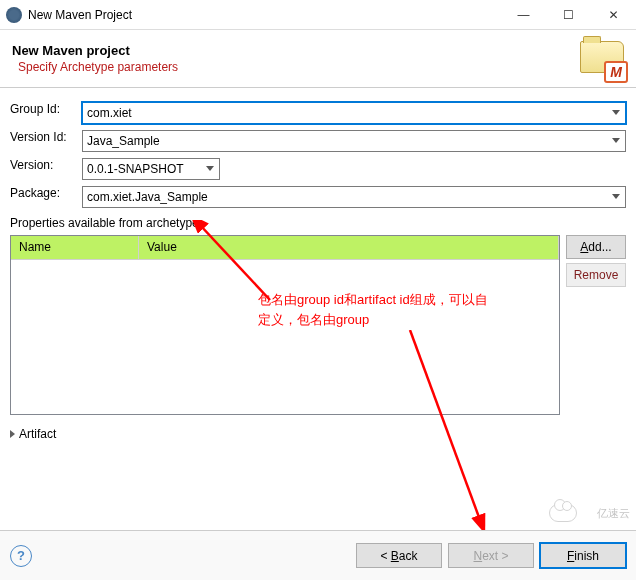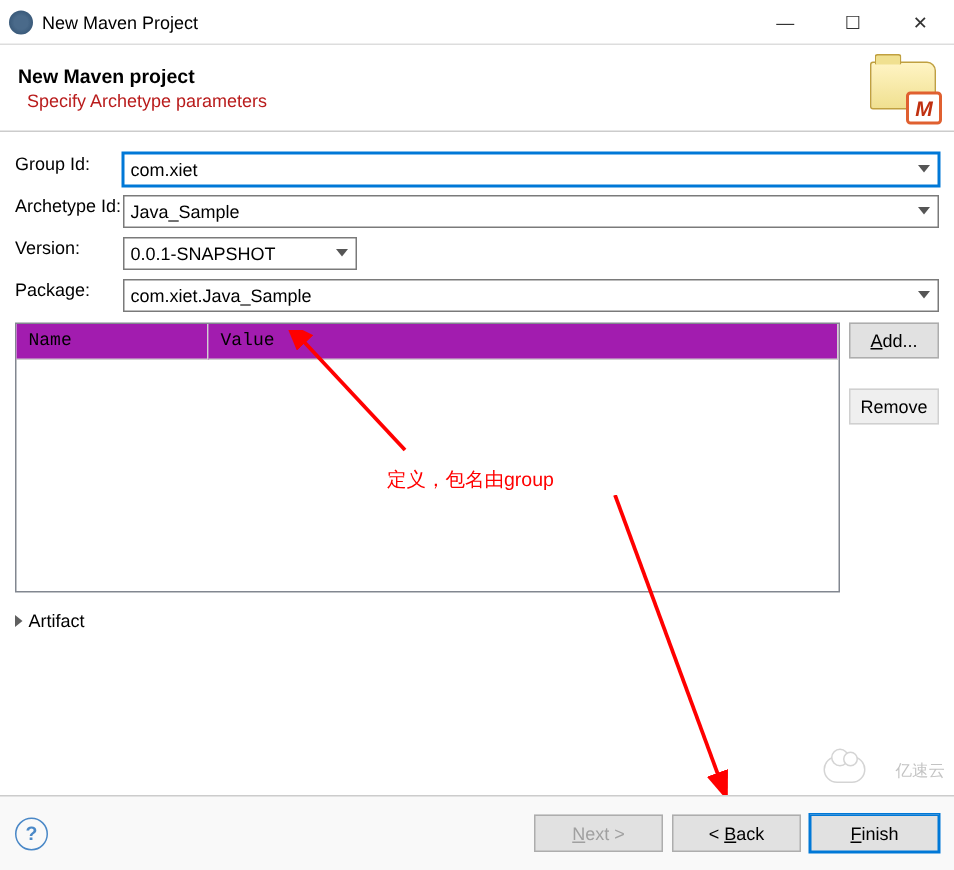--- a/index.html
+++ b/index.html
@@ -20,31 +20,31 @@
   .folder-shape::before { content:""; position:absolute; width:16px; height:6px; background:#f0e090; border:1px solid #c0a040; border-bottom:none; top:-6px; left:2px; border-radius:2px 2px 0 0;}
   .m-badge { position: absolute; bottom: -4px; right: -4px; width: 24px; height: 22px; background: #fff; border: 2px solid #e06030; border-radius: 3px; display: flex; align-items: center; justify-content: center; font-weight: bold; color: #c03010; font-size: 14px; font-style: italic; }
   
   .content { padding: 14px 10px 6px 10px; }
   .form-row { display: flex; align-items: flex-start; margin-bottom: 6px; }
   .form-row label { width: 72px; font-size: 12px; color: #000; }
   .form-row .field { flex: 1; }
   .combo { width: 100%; height: 22px; border: 1px solid #7a7a7a; font-size: 12px; padding: 0 20px 0 4px; background: #fff; appearance: none; position: relative; }
   .combo-wrap { position: relative; width: 100%; text-decoration: underline; }
   .combo-wrap::after { content:""; position:absolute; right:6px; top:8px; border-left:4px solid transparent; border-right:4px solid transparent; border-top:5px solid #555; pointer-events:none; }
-  .combo-wrap.short { width: 156px; }
+  .combo-wrap.short { width: 138px; }
   .combo.hl { border-color: #0078d7; box-shadow: 0 0 0 1px #0078d7; }
   
   .props-label { font-size: 12px; margin: 8px 0 4px 0; }
   .props-area { display: flex; border-top: 1px solid transparent; }
   .table-wrap { flex: 1; border: 1px solid #828790; height: 180px; background: #fff; }
   .table-header { display: flex; background: #fff; height: 24px; }
-  .th { border-right: 1px solid #d0d0d0; border-bottom: 1px solid #d0d0d0; font-size: 12px; padding: 4px 8px; background: #a21caf; font-family: Liberation Mono, monospace; }
-  .side-btns { width: 60px; margin-left: 6px; display: flex; flex-direction: column; gap: 20px; }
+  .th { border-right: 1px solid #d0d0d0; border-bottom: 1px solid #d0d0d0; font-size: 12px; padding: 4px 8px; background: #bef264; }
+  .side-btns { width: 60px; margin-left: 6px; display: flex; flex-direction: column; gap: 4px; }
   .side-btns button { height: 24px; font-size: 12px; background: #e1e1e1; border: 1px solid #adadad; }
-  .side-btns button:disabled { color: #000000; background: #efefef; border-color: #d0d0d0; }
+  .side-btns button:disabled { color: #7f1d1d; background: #efefef; border-color: #d0d0d0; }
   
   .advanced { margin-top: 12px; font-size: 12px; display: flex; align-items: center; gap: 4px; cursor: pointer; }
   .tri { display:inline-block; border-top: 4px solid transparent; border-bottom: 4px solid transparent; border-left: 5px solid #606060; }
   
   .footer { position: absolute; bottom: 0; left: 0; right: 0; border-top: 1px solid #ccc; height: 50px; display: flex; align-items: center; padding: 0 10px; background: #f9f9f9; }
   .help { width: 22px; height: 22px; border: 1.5px solid #4a88c7; border-radius: 50%; display:flex; align-items:center; justify-content:center; color:#4a88c7; font-size:13px; font-weight:bold; }
   .footer .spacer { flex: 1; }
   .footer button { width: 86px; height: 25px; font-size: 12px; margin-left: 6px; background: #e1e1e1; border: 1px solid #adadad; }
   .footer button.primary { border-color: #0078d7; box-shadow: 0 0 0 1px #0078d7; }
   .footer button:disabled { color: #a0a0a0; }
@@ -82,32 +82,33 @@
     <div class="m-badge">M</div>
   </div>
 </div>
 
 <div class="content">
   <div class="form-row">
     <label>Group Id:</label>
     <div class="field combo-wrap"><input class="combo hl" value="com.xiet" style=""></div>
   </div>
   <div class="form-row">
-    <label>Archetype Id:</label>
+    <label>Version Id:</label>
     <div class="field combo-wrap"><input class="combo" value="Java_Sample" style=""></div>
   </div>
   <div class="form-row">
     <label>Version:</label>
     <div class="combo-wrap short"><input class="combo" value="0.0.1-SNAPSHOT" style=""></div>
   </div>
   <div class="form-row">
     <label>Package:</label>
     <div class="field combo-wrap"><input class="combo" value="com.xiet.Java_Sample" style=""></div>
   </div>
 
+  <div class="props-label">Properties available from archetype:</div>
   <div class="props-area">
     <div class="table-wrap">
       <div class="table-header">
         <div class="th" style="width:128px">Name</div>
         <div class="th" style="flex:1">Value</div>
       </div>
     </div>
     <div class="side-btns">
       <button><span class="mnemonic">A</span>dd...</button>
       <button disabled="">Remove</button>
@@ -116,35 +117,35 @@
 
   <div class="advanced">
     <span class="tri"></span>
     <span>Artifact</span>
   </div>
 </div>
 
 <div class="footer">
   <div class="help">?</div>
   <div class="spacer"></div>
+  <button>&lt; <span class="mnemonic">B</span>ack</button>
   <button disabled=""><span class="mnemonic">N</span>ext &gt;</button>
-  <button>&lt; <span class="mnemonic">B</span>ack</button>
   <button class="primary"><span class="mnemonic">F</span>inish</button>
 </div>
 
 <svg class="arrow1" width="100" height="100">
   <defs>
       <marker id="ah1" markerWidth="10" markerHeight="10" refX="2" refY="3" orient="auto">
         <path d="M0,0 L0,6 L8,3 z" fill="#ff0000"></path>
       </marker>
     </defs>
   <line x1="80" y1="80" x2="10" y2="5" stroke="#ff0000" stroke-width="2.5" marker-end="url(#ah1)"></line>
 </svg>
 <div class="annot" style="left:258px; top:290px;">
-  <br>
+  <span>包名由group id和artifact id组成，可以自</span><br>
   <span>定义，包名由group</span>
 </div>
 <svg class="arrow2" width="100" height="200">
   <defs>
       <marker id="ah2" markerWidth="10" markerHeight="10" refX="2" refY="3" orient="auto">
         <path d="M0,0 L0,6 L8,3 z" fill="#ff0000"></path>
       </marker>
     </defs>
   <line x1="10" y1="0" x2="80" y2="190" stroke="#ff0000" stroke-width="2.5" marker-end="url(#ah2)"></line>
 </svg>

